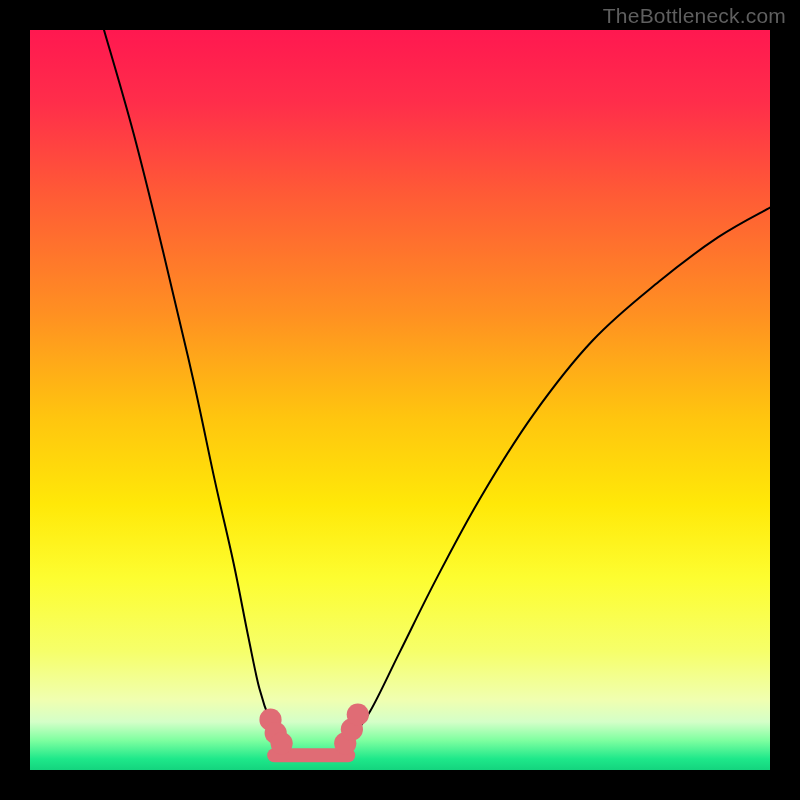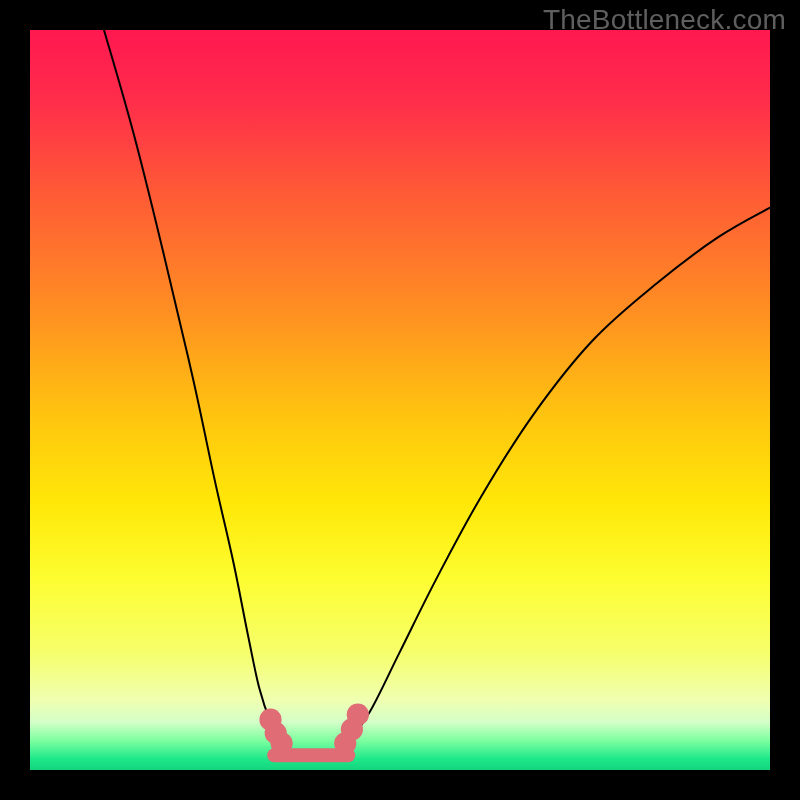--- a/index.html
+++ b/index.html
@@ -39,21 +39,21 @@
     left: 0;
     top: 0;
     width: 100%;
     height: 100%;
   }
   .watermark {
     position: absolute;
     top: 4px;
     right: 14px;
     color: #5f5f5f;
-    font-size: 28px;
+    font-size: 21px;
     letter-spacing: 0.2px;
     font-weight: 500;
   }
 </style>
 </head>
 <body>
 
 <div class="frame">
 
   <div class="plot-area">

